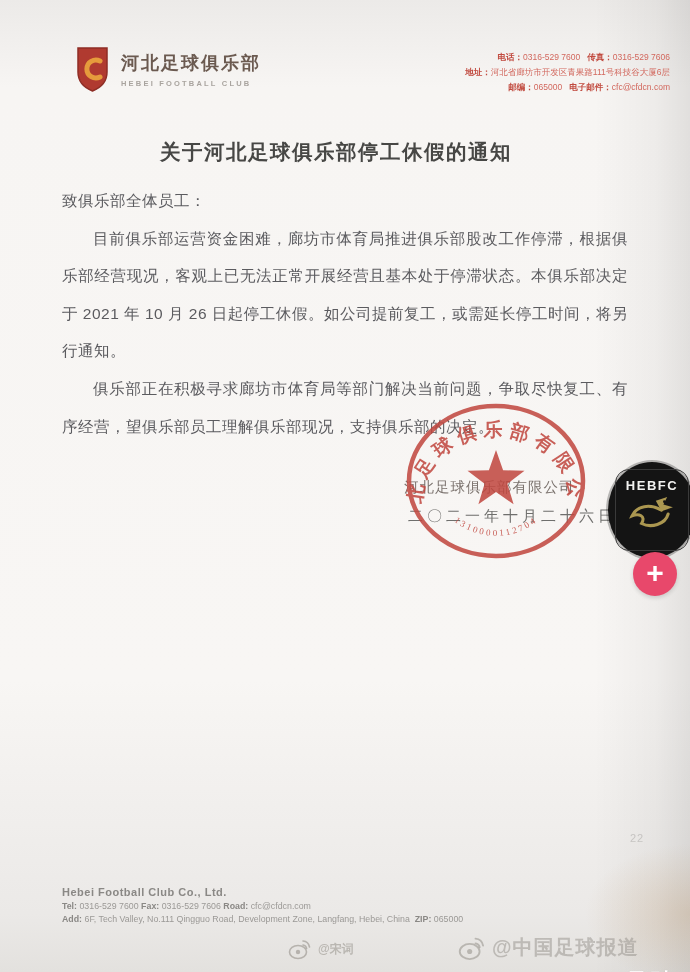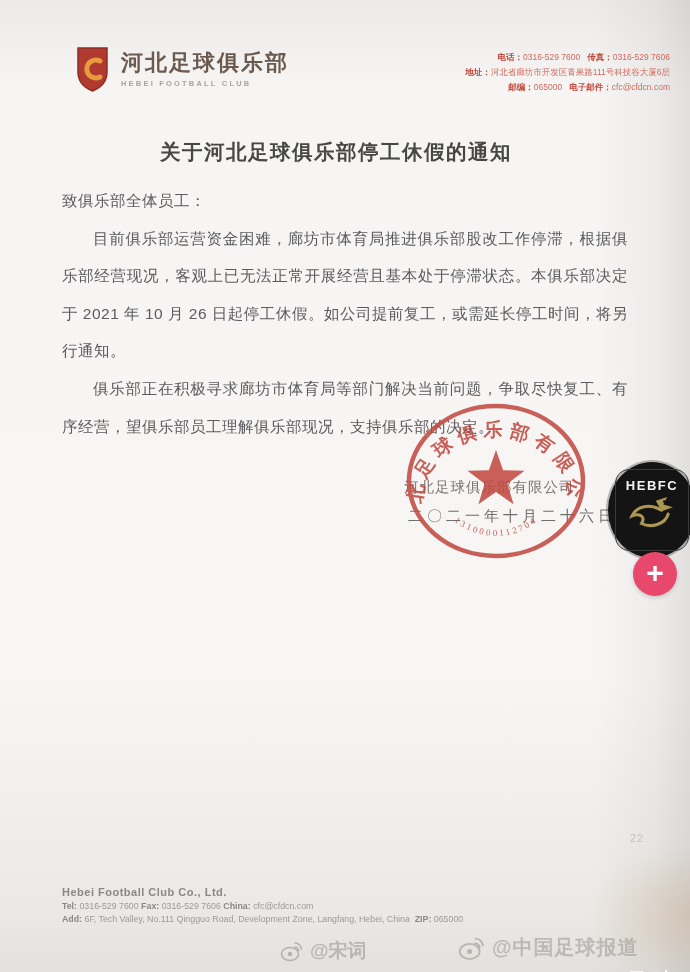--- a/index.html
+++ b/index.html
@@ -8,21 +8,21 @@
     font-family:"Liberation Sans","DejaVu Sans",sans-serif;
     background:
       radial-gradient(150px 100px at 100% 94%, rgba(189,150,105,.28), rgba(189,150,105,0) 70%),
       linear-gradient(90deg, rgba(0,0,0,0) 86%, rgba(0,0,0,.04) 95%, rgba(0,0,0,.09) 100%),
       linear-gradient(180deg,#eceae8 0%,#f7f5f3 9%,#f8f6f4 70%,#ebe9e7 94%,#e3e1de 100%);
   }
   .doc{position:absolute;inset:0;filter:blur(.35px);color:#55555a;}
   
   .logo{position:absolute;left:76px;top:46px;display:flex;align-items:flex-start;}
   .logo-text{margin-left:12px;}
-  .club-cn{font-size:22px;font-weight:bold;color:#6b5a50;letter-spacing:2px;line-height:26px;margin-top:4px;}
+  .club-cn{font-size:18px;font-weight:bold;color:#6b5a50;letter-spacing:2px;line-height:26px;margin-top:4px;}
   .club-en{font-size:7.5px;color:#a9a49f;letter-spacing:2.2px;font-weight:bold;margin-top:3px;}
   .contact{position:absolute;right:20px;top:50px;text-align:right;font-size:8.5px;line-height:15px;color:#d2685e;}
   .contact b{color:#c14a3f;margin-top:8px;}
   
   .title{position:absolute;left:12px;right:30px;top:138px;text-align:center;font-size:20.5px;font-weight:bold;color:#474745;letter-spacing:1.5px;}
   .body{position:absolute;left:62px;right:62px;top:182px;font-size:15.5px;line-height:37.6px;text-align:justify;letter-spacing:.5px;color:#5b5b5f;}
   .body p{margin:0;text-indent:2em;}
   .body .salutation{text-indent:0;}
   
   .signer{position:absolute;left:404px;top:478px;font-size:14.5px;color:#7b736e;letter-spacing:1px;}
@@ -41,21 +41,21 @@
     color:#fff;font-size:30px;font-weight:bold;line-height:41px;text-align:center;
     box-shadow:0 2px 4px rgba(0,0,0,.15);}
   
   .footer{position:absolute;left:62px;top:886px;color:#8e8c89;}
   .footer-company{font-size:11px;font-weight:bold;letter-spacing:.5px;color:#8a8885;}
   .footer-line{font-size:8.8px;margin-top:3px;color:#9b9996;}
   .footer-line b{color:#8a8885;}
   .page-corner{position:absolute;left:630px;top:832px;font-size:11px;color:#c6c4c2;letter-spacing:1px;}
   
   .wm{position:absolute;display:flex;align-items:center;gap:6px;color:rgba(150,145,139,.55);font-weight:bold;}
-  .wm-left{left:280px;top:938px;font-size:19px;}
+  .wm-left{left:288px;top:938px;font-size:12px;}
   .wm-right{left:458px;top:934px;font-size:20px;letter-spacing:1px;color:rgba(148,143,137,.5);}
   .brand{position:absolute;left:584px;top:967px;display:flex;align-items:center;gap:19px;
     color:#fff;font-size:21px;font-weight:bold;letter-spacing:2px;text-shadow:0 1px 2px rgba(120,115,110,.45);}
   .brand-face{width:26px;height:24px;border-radius:50%;background:#fdfdfc;position:relative;box-shadow:0 1px 2px rgba(120,115,110,.4);}
   .brand-face i{position:absolute;width:4px;height:5px;border-radius:50%;background:#8f8d8a;top:9px;}
   .brand-face i.l{left:6px;} .brand-face i.r{left:15px;}
   .shade{position:absolute;pointer-events:none;}
 </style>
 </head>
 <body>
@@ -113,21 +113,21 @@
       <text class="seal-serial">
         <textPath href="#sealBot" startOffset="50%" text-anchor="middle">1310000112704</textPath>
       </text>
     </svg>
 
     <div class="footer">
       <div class="footer-company">Hebei Football Club Co., Ltd.</div>
       <div class="footer-line">
         <b>Tel:</b> <span>0316-529 7600</span>
         <b>Fax:</b> <span>0316-529 7606</span>
-        <b>China:</b> <span>cfc@cfdcn.com</span>
+        <b>Road:</b> <span>cfc@cfdcn.com</span>
       </div>
       <div class="footer-line">
         <b>Add:</b> <span>6F, Tech Valley, No.111 Qingguo Road, Development Zone, Langfang, Hebei, China</span>&nbsp;
         <b>ZIP:</b> <span>065000</span>
       </div>
     </div>
 
     <div class="page-corner">22</div>
   </div>
 

